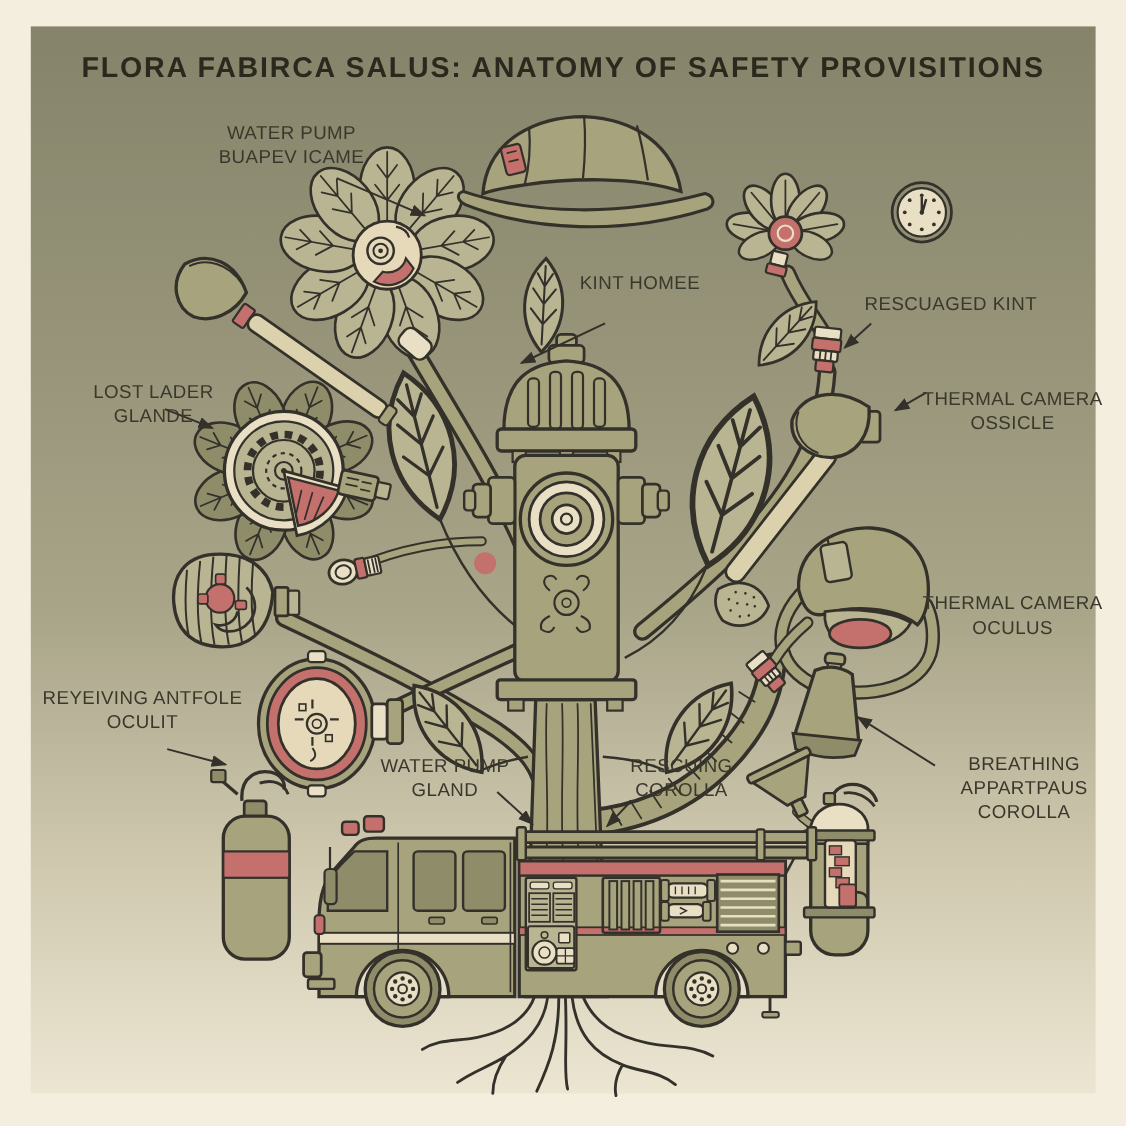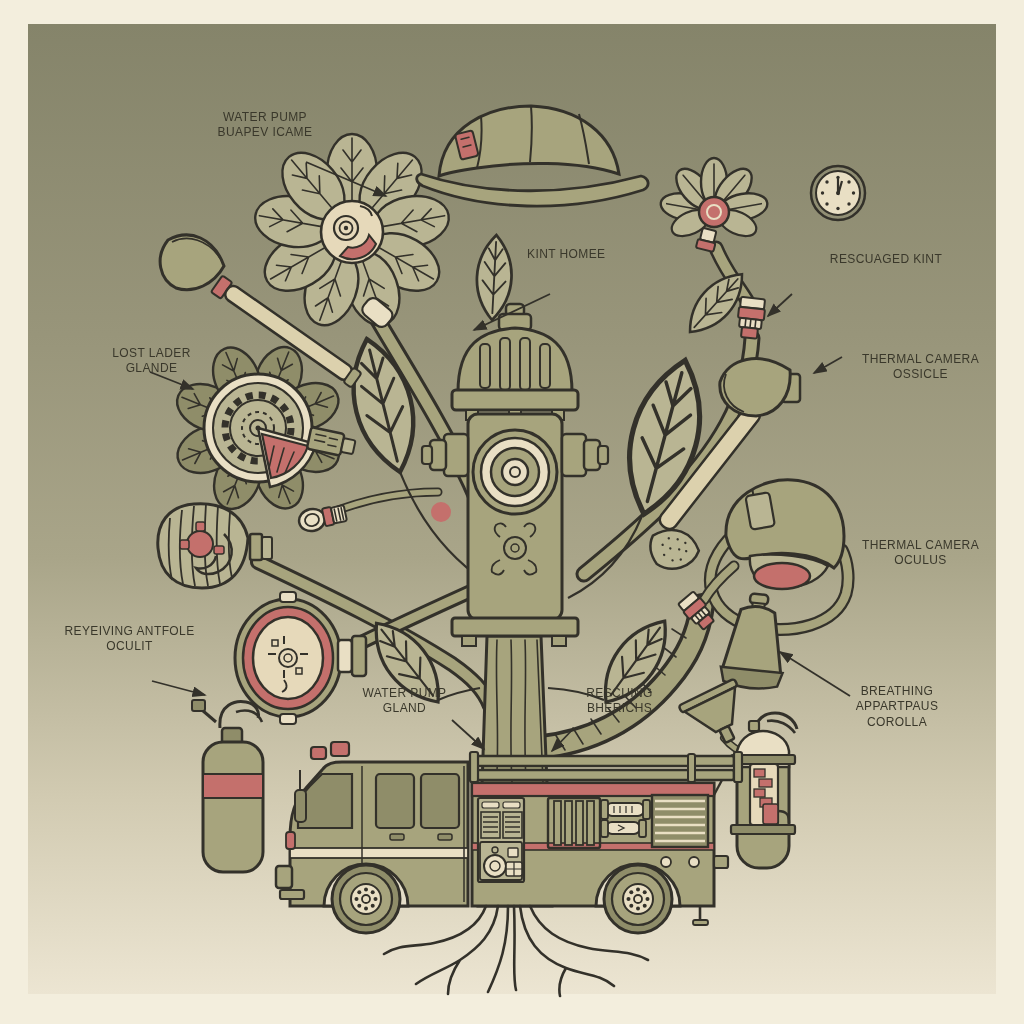--- a/index.html
+++ b/index.html
@@ -8,21 +8,21 @@
   --cream:#e9dfc4; --cream2:#e6d9ba; --red:#c4706c; --label:#3a382b; --wood:#dcd1ad;
 }
 html,body{margin:0;padding:0;background:#ddd}
 .poster{position:relative;width:1024px;height:1024px;background:var(--paper);overflow:hidden;
   font-family:"Liberation Sans",sans-serif}
 .panel{position:absolute;left:28px;top:24px;right:28px;bottom:30px;
   background:linear-gradient(180deg,var(--bg_top) 0%,#98957a 32%,var(--bg_mid) 55%,#d2cbb2 80%,var(--bg_bottom) 100%)}
 svg.art{position:absolute;left:0;top:0;width:1024px;height:1024px}
 .title{position:absolute;left:0;right:0;top:46px;text-align:center;font-size:26px;
   font-weight:600;letter-spacing:1.6px;color:#2b291d}
-.lbl{position:absolute;font-size:12px;line-height:1.28;font-weight:500;color:var(--label);
+.lbl{position:absolute;font-size:17px;line-height:1.28;font-weight:500;color:var(--label);
   letter-spacing:.4px;white-space:pre-line;text-align:center}
 
 .fO{fill:var(--olive)} .fOD{fill:var(--olive_dark)} .fOL{fill:var(--olive_light)}
 .fC{fill:var(--cream)} .fC2{fill:var(--cream2)} .fR{fill:var(--red)} .fW{fill:var(--wood)}
 .fI{fill:var(--ink)} .fN{fill:none} .fBg{fill:#e4ddc8}
 .sI{stroke:var(--ink)} .sC{stroke:var(--cream)}
 .vein{fill:none;stroke:var(--ink);stroke-width:1.6;stroke-linecap:round}
 .hO{fill:none;stroke:var(--ink);stroke-linecap:round}
 .hI{fill:none;stroke:var(--olive);stroke-linecap:round}
 .arrow{fill:none;stroke:var(--ink);stroke-width:1.8}
@@ -481,32 +481,33 @@
       <path class="arrow" marker-end="url(#ah)" d="M792,294 L768,316"></path>
       <path class="arrow" marker-end="url(#ah)" d="M150,372 L193,389"></path>
       <path class="arrow" marker-end="url(#ah)" d="M842,357 L814,373"></path>
       <path class="arrow" marker-end="url(#ah)" d="M152,681 L205,695"></path>
       <path class="arrow" marker-end="url(#ah)" d="M452,720 L484,749"></path>
       <path class="arrow" marker-end="url(#ah)" d="M574,728 L552,751"></path>
       <path class="arrow" marker-end="url(#ah)" d="M850,696 L780,652"></path>
     </g>
   </svg>
 
+  <div class="title">FLORA FABIRCA SALUS:  ANATOMY OF SAFETY PROVISITIONS</div>
   <div class="lbl" style="left:150px;top:110px;width:230px">WATER PUMP
 BUAPEV ICAME</div>
   <div class="lbl" style="left:527px;top:247px;width:190px;text-align:left">KINT HOMEE</div>
-  <div class="lbl" style="left:786px;top:252px;width:200px;text-align:center">RESCUAGED KINT</div>
-  <div class="lbl" style="left:64px;top:346px;width:175px">LOST LADER
+  <div class="lbl" style="left:786px;top:266px;width:200px;text-align:left">RESCUAGED KINT</div>
+  <div class="lbl" style="left:52px;top:346px;width:175px">LOST LADER
 GLANDE</div>
   <div class="lbl" style="left:828px;top:352px;width:185px">THERMAL CAMERA
 OSSICLE</div>
   <div class="lbl" style="left:828px;top:538px;width:185px">THERMAL CAMERA
 OCULUS</div>
   <div class="lbl" style="left:22px;top:624px;width:215px">REYEIVING ANTFOLE
 OCULIT</div>
   <div class="lbl" style="left:332px;top:686px;width:145px">WATER PUMP
 GLAND</div>
   <div class="lbl" style="left:552px;top:686px;width:135px">RESCUING
-BHERICHS</div>
-  <div class="lbl" style="left:812px;top:684px;width:170px">BREATHING
+COROLLA</div>
+  <div class="lbl" style="left:846px;top:684px;width:170px">BREATHING
 APPARTPAUS
 COROLLA</div>
 </div>
 
 </body></html>

